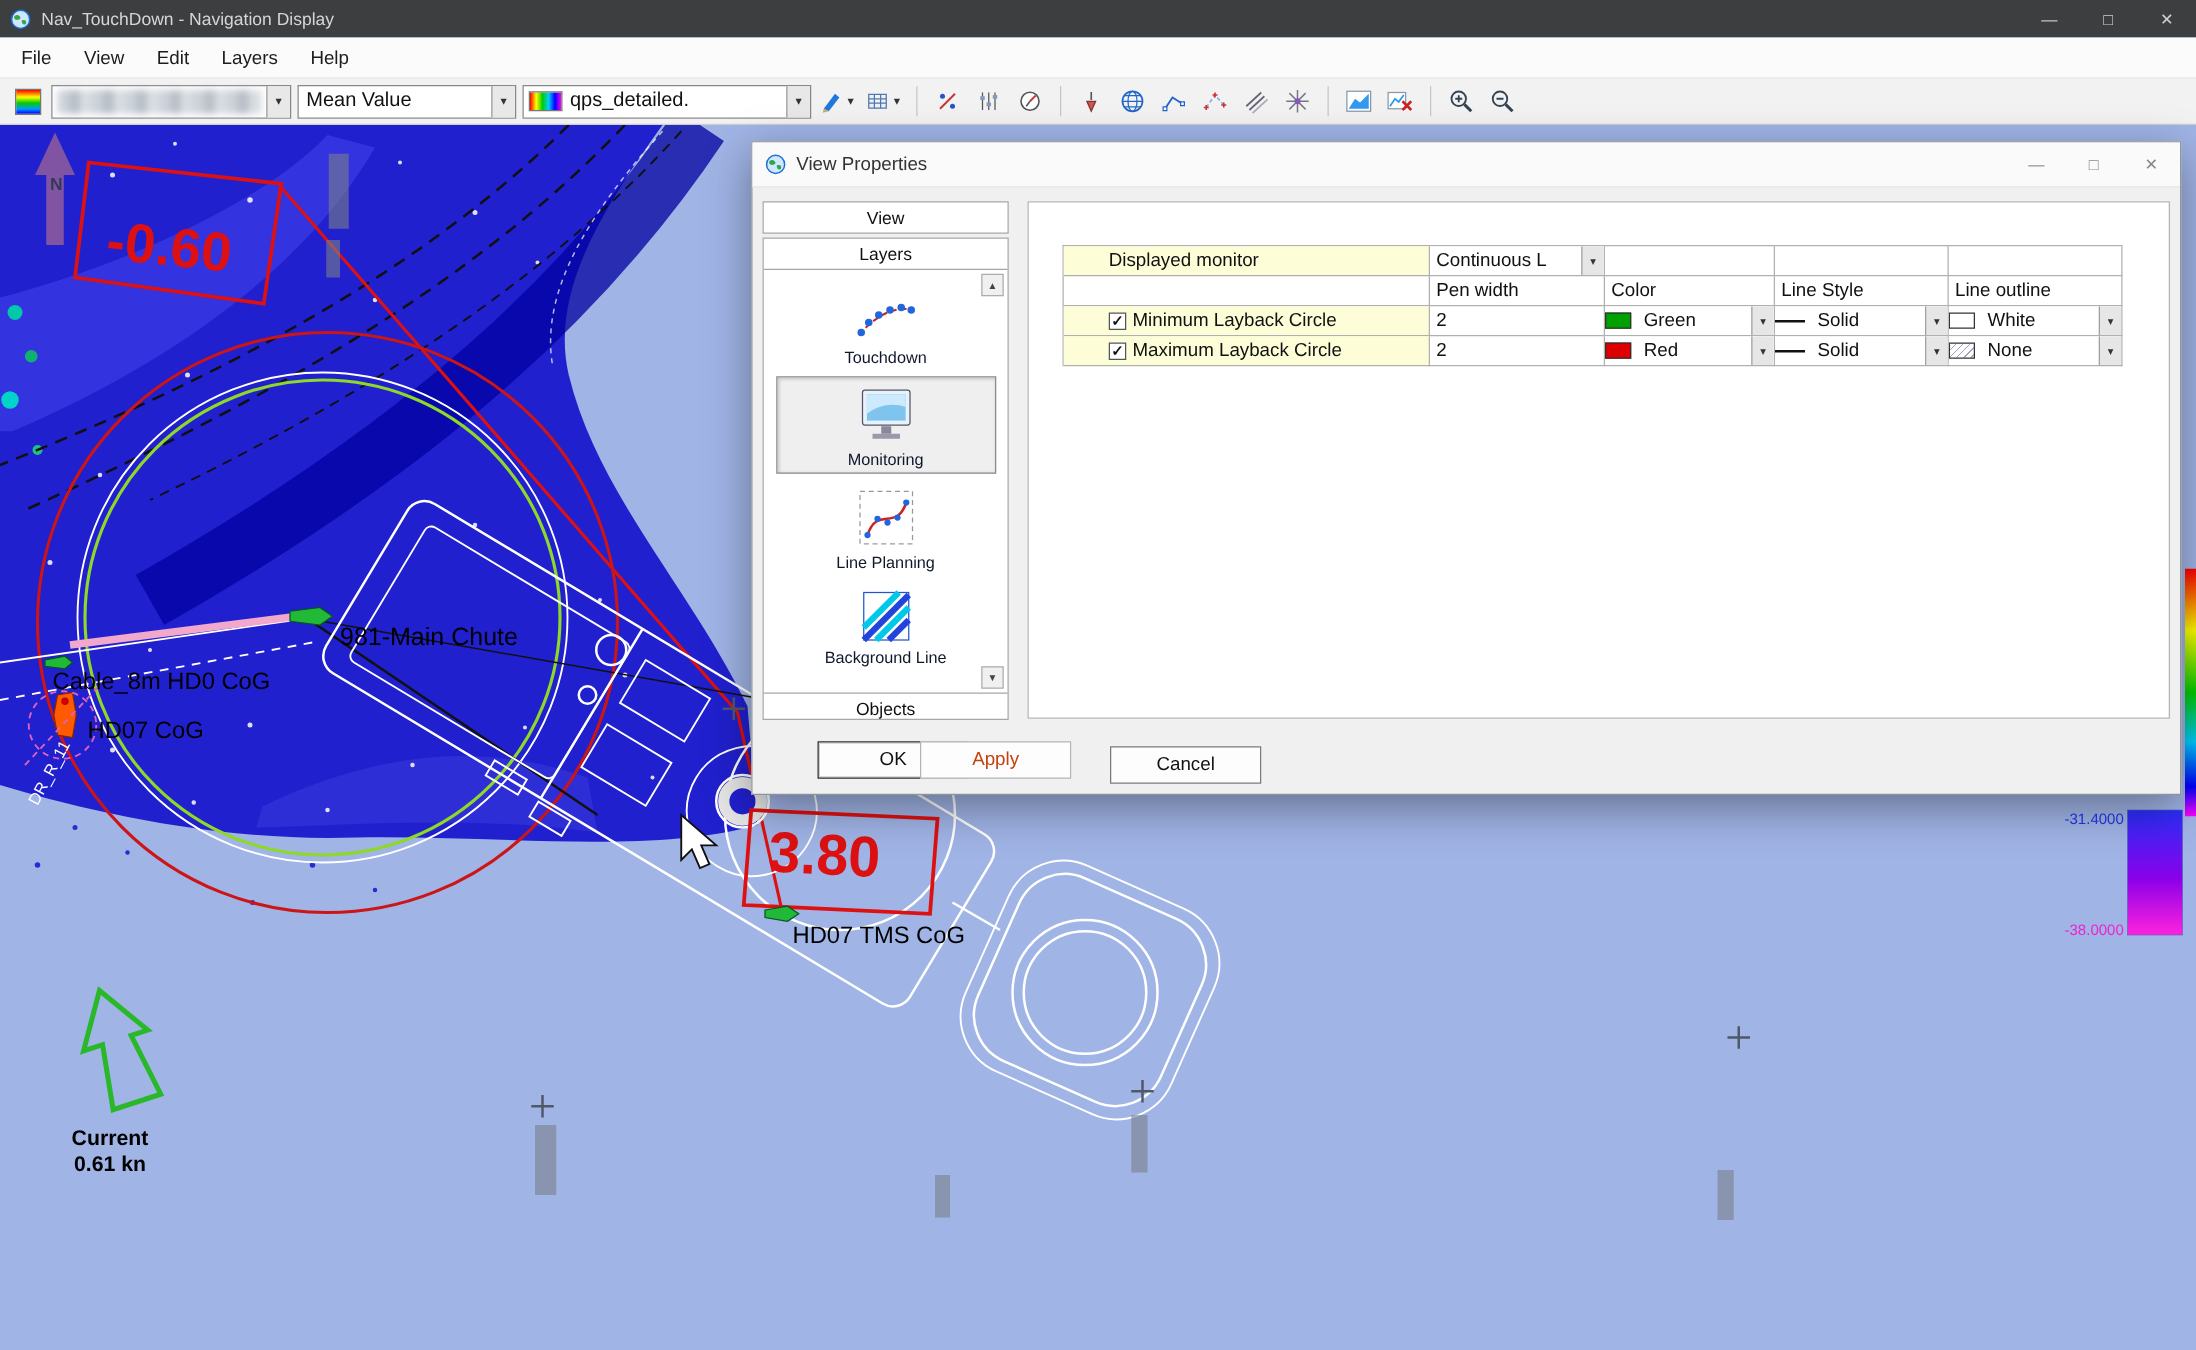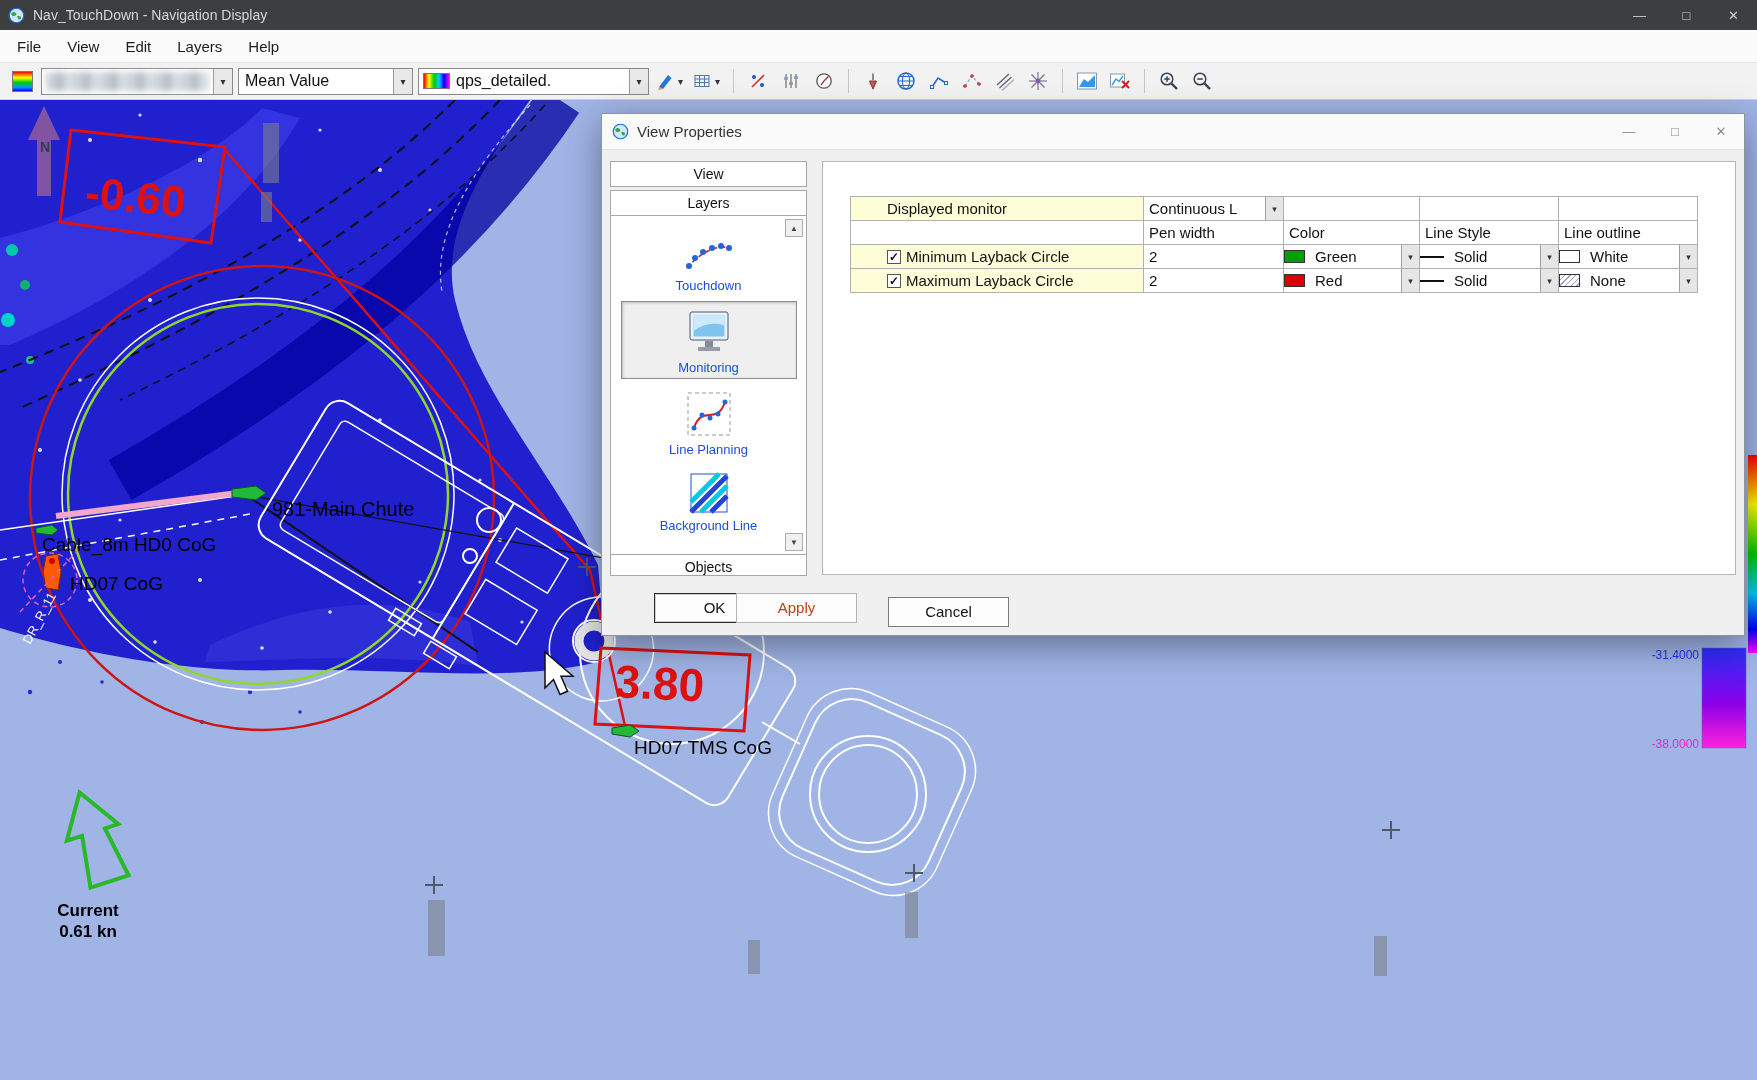--- a/index.html
+++ b/index.html
@@ -62,21 +62,21 @@
   .nav-box { position:absolute; top:29px; left:0; right:0; bottom:0; border:1px solid #a6a6a6;
     background:#fff; display:flex; flex-direction:column; }
   .nav-tab { height:25px; line-height:24px; text-align:center; border-bottom:1px solid #a6a6a6; }
   .nav-objects { height:21px; line-height:24px; text-align:center; border-top:1px solid #a6a6a6; }
   .nav-list { flex:1; position:relative; overflow:hidden; padding-top:5px; }
   .scrollbtn { position:absolute; right:3px; width:18px; height:18px; background:#f0f0f0;
     border:1px solid #adadad; font-size:8px; color:#444; display:flex; align-items:center;
     justify-content:center; }
   .scrollbtn.up { top:3px; } .scrollbtn.down { bottom:3px; }
   .tile { width:176px; margin:0 auto 4px auto; padding:6px 0 3px 0; text-align:center;
-    font-size:13px; color:#1d4ed8; border:1px solid transparent; }
+    font-size:13px; color:#0f172a; border:1px solid transparent; }
   .tile.selected { background:#efefef; border:1px solid #8b8b8b;
     box-shadow:inset 1px 1px 3px rgba(0,0,0,.22); }
   .tile svg { display:block; margin:0 auto 2px auto; }
 
   .whitepanel { position:absolute; left:220px; top:47px; right:8px; bottom:60px;
     background:#fff; border:1px solid #b5b5b5; }
 
   .ptable { position:absolute; left:248px; top:82px; display:grid;
     grid-template-columns:293px 140px 136px 139px 139px;
     border-top:1px solid #b0b0b0; border-left:1px solid #b0b0b0;

